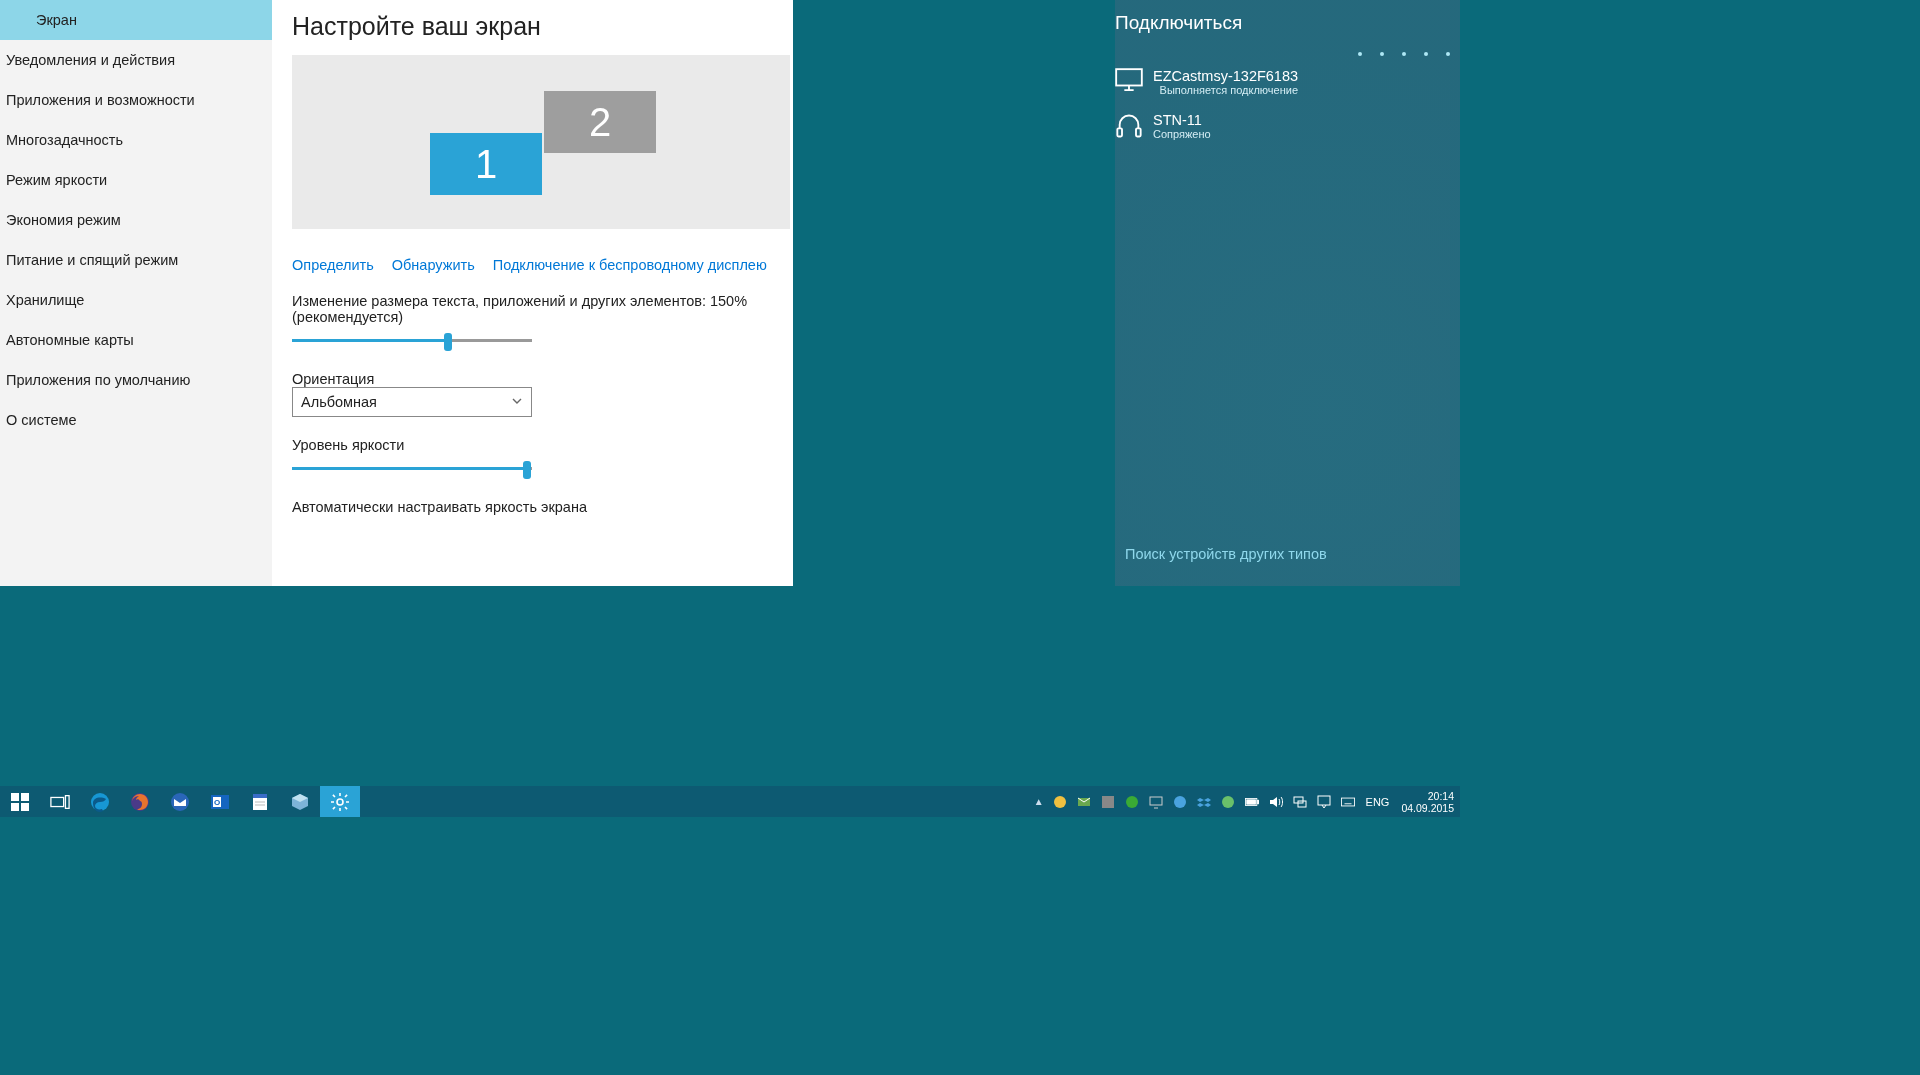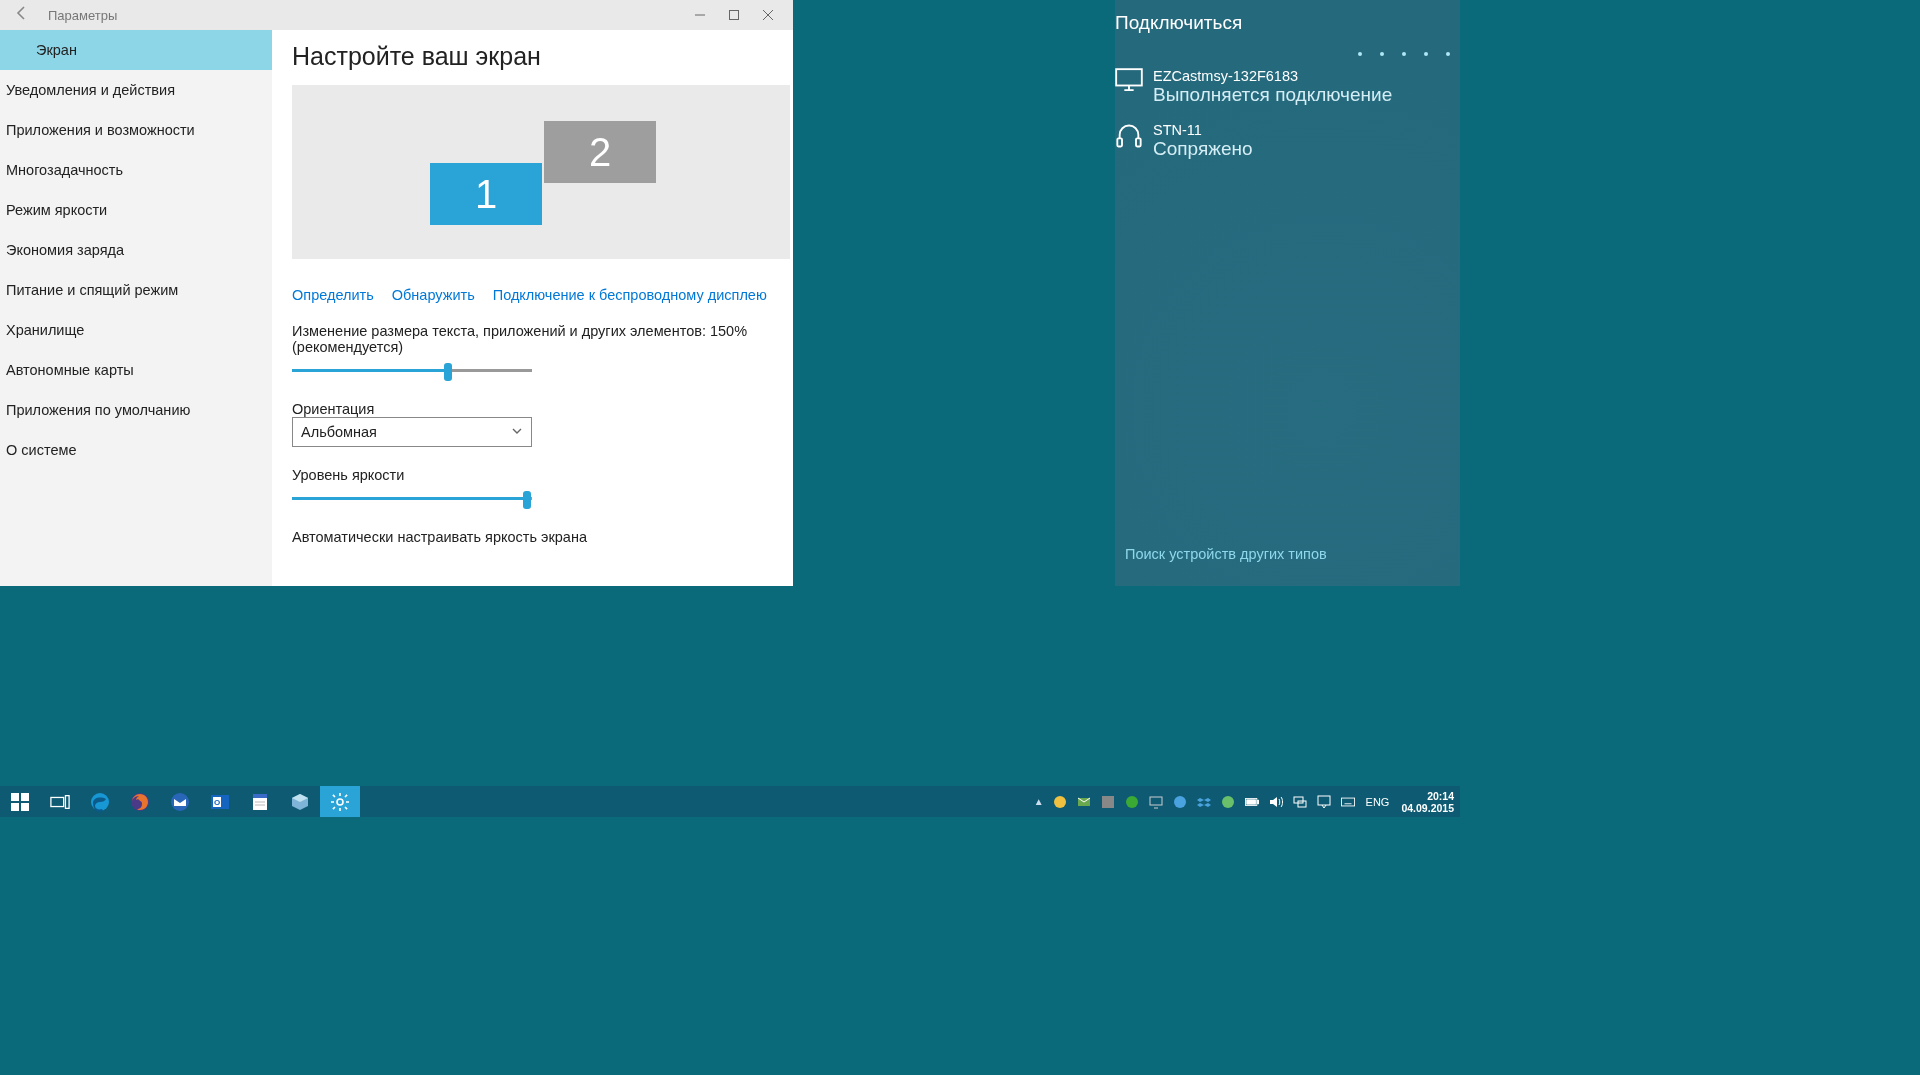--- a/index.html
+++ b/index.html
@@ -41,88 +41,64 @@
 .orient-select .chev { color: #666; }
 
 
 .connect-panel { position: absolute; right: 0; top: 0; width: 345px; height: 586px; background: linear-gradient(rgba(40,110,130,0.9),rgba(40,110,130,0.9)); color: #fff; padding: 12px 0; }
 .connect-panel h2 { font-size: 19px; font-weight: 400; margin-bottom: 18px; }
 .progress-dots { display: flex; gap: 18px; justify-content: flex-end; margin: 0 10px 4px 0; }
 .progress-dots span { width: 4px; height: 4px; background: #aee8f5; border-radius: 50%; }
 .device-row { display: flex; gap: 10px; padding: 8px 0; }
 .device-row .dicon { width: 28px; height: 22px; flex-shrink: 0; }
 .device-row .dname { font-size: 14.5px; color: #fff; }
-.device-row .dstatus { font-size: 19px; color: #d5eef5; text-align: right; }
+.device-row .dstatus { font-size: 11px; color: #d5eef5; text-align: right; }
 .connect-panel .search-link { position: absolute; bottom: 24px; left: 10px; color: #8fd8ec; font-size: 14.5px; }
 
 
 .taskbar { position: absolute; bottom: 0; left: 0; right: 0; height: 31px; background: #0d5a72; display: flex; align-items: center; color: #fff; }
 .tb-left { display: flex; align-items: center; height: 100%; }
 .tb-btn { width: 40px; height: 100%; display: flex; align-items: center; justify-content: center; }
 .tb-btn.active { background: #2aa3d6; }
 .tb-btn svg, .tb-btn .ico { width: 20px; height: 20px; }
 .tb-right { margin-left: auto; display: flex; align-items: center; height: 100%; padding-right: 6px; }
 .tray-icon { width: 18px; height: 18px; margin: 0 3px; display: flex; align-items: center; justify-content: center; }
 .tray-icon svg { width: 14px; height: 14px; }
 .lang { font-size: 11px; margin: 0 6px; }
-.clock { font-size: 10.5px; line-height: 12px; text-align: right; margin-left: 6px; font-weight: bold; }
+.clock { font-size: 10.5px; line-height: 12px; text-align: right; margin-left: 6px; }
 .chevron-up { color: #cde; font-size: 10px; margin-right: 4px; }
 
 
 .wallpaper { position: absolute; right: 0; top: 0; width: 345px; height: 586px; background: radial-gradient(circle at 60% 70%, #1a5a6a 0%, #0a3a4a 80%); z-index: -1; }
 </style>
 </head>
 <body>
 
 <div class="settings-window">
-  <div class="titlebar">
-    <div class="back">
-      <svg width="16" height="16" viewBox="0 0 16 16">
-          <path d="M10 2 L4 8 L10 14" stroke="#888" stroke-width="1.6" fill="none"></path>
-        </svg>
-    </div>
-    <div class="title">Параметры</div>
-    <div class="wbtn">
-        <svg width="10" height="10">
-          <line x1="0" y1="5" x2="10" y2="5" stroke-width="1"></line>
-        </svg>
-      </div>
-    <div class="wbtn">
-        <svg width="10" height="10">
-          <rect x="0.5" y="0.5" width="9" height="9" fill="none" stroke-width="1"></rect>
-        </svg>
-      </div>
-    <div class="wbtn">
-        <svg width="10" height="10">
-          <line x1="0" y1="0" x2="10" y2="10" stroke-width="1"></line>
-          <line x1="10" y1="0" x2="0" y2="10" stroke-width="1"></line>
-        </svg>
-      </div>
-  </div>
 
 
   <div class="body-row">
     <div class="sidebar">
       <div class="item selected">
           <span>Экран</span>
         </div>
       <div class="item">
           <span>Уведомления и действия</span>
         </div>
       <div class="item">
           <span>Приложения и возможности</span>
         </div>
       <div class="item">
           <span>Многозадачность</span>
         </div>
       <div class="item">
           <span>Режим яркости</span>
         </div>
       <div class="item">
-          <span>Экономия заряда</span>
+          <span>Экономия режим</span>
         </div>
       <div class="item">
           <span>Питание и спящий режим</span>
         </div>
       <div class="item">
           <span>Хранилище</span>
         </div>
       <div class="item">
           <span>Автономные карты</span>
         </div>

